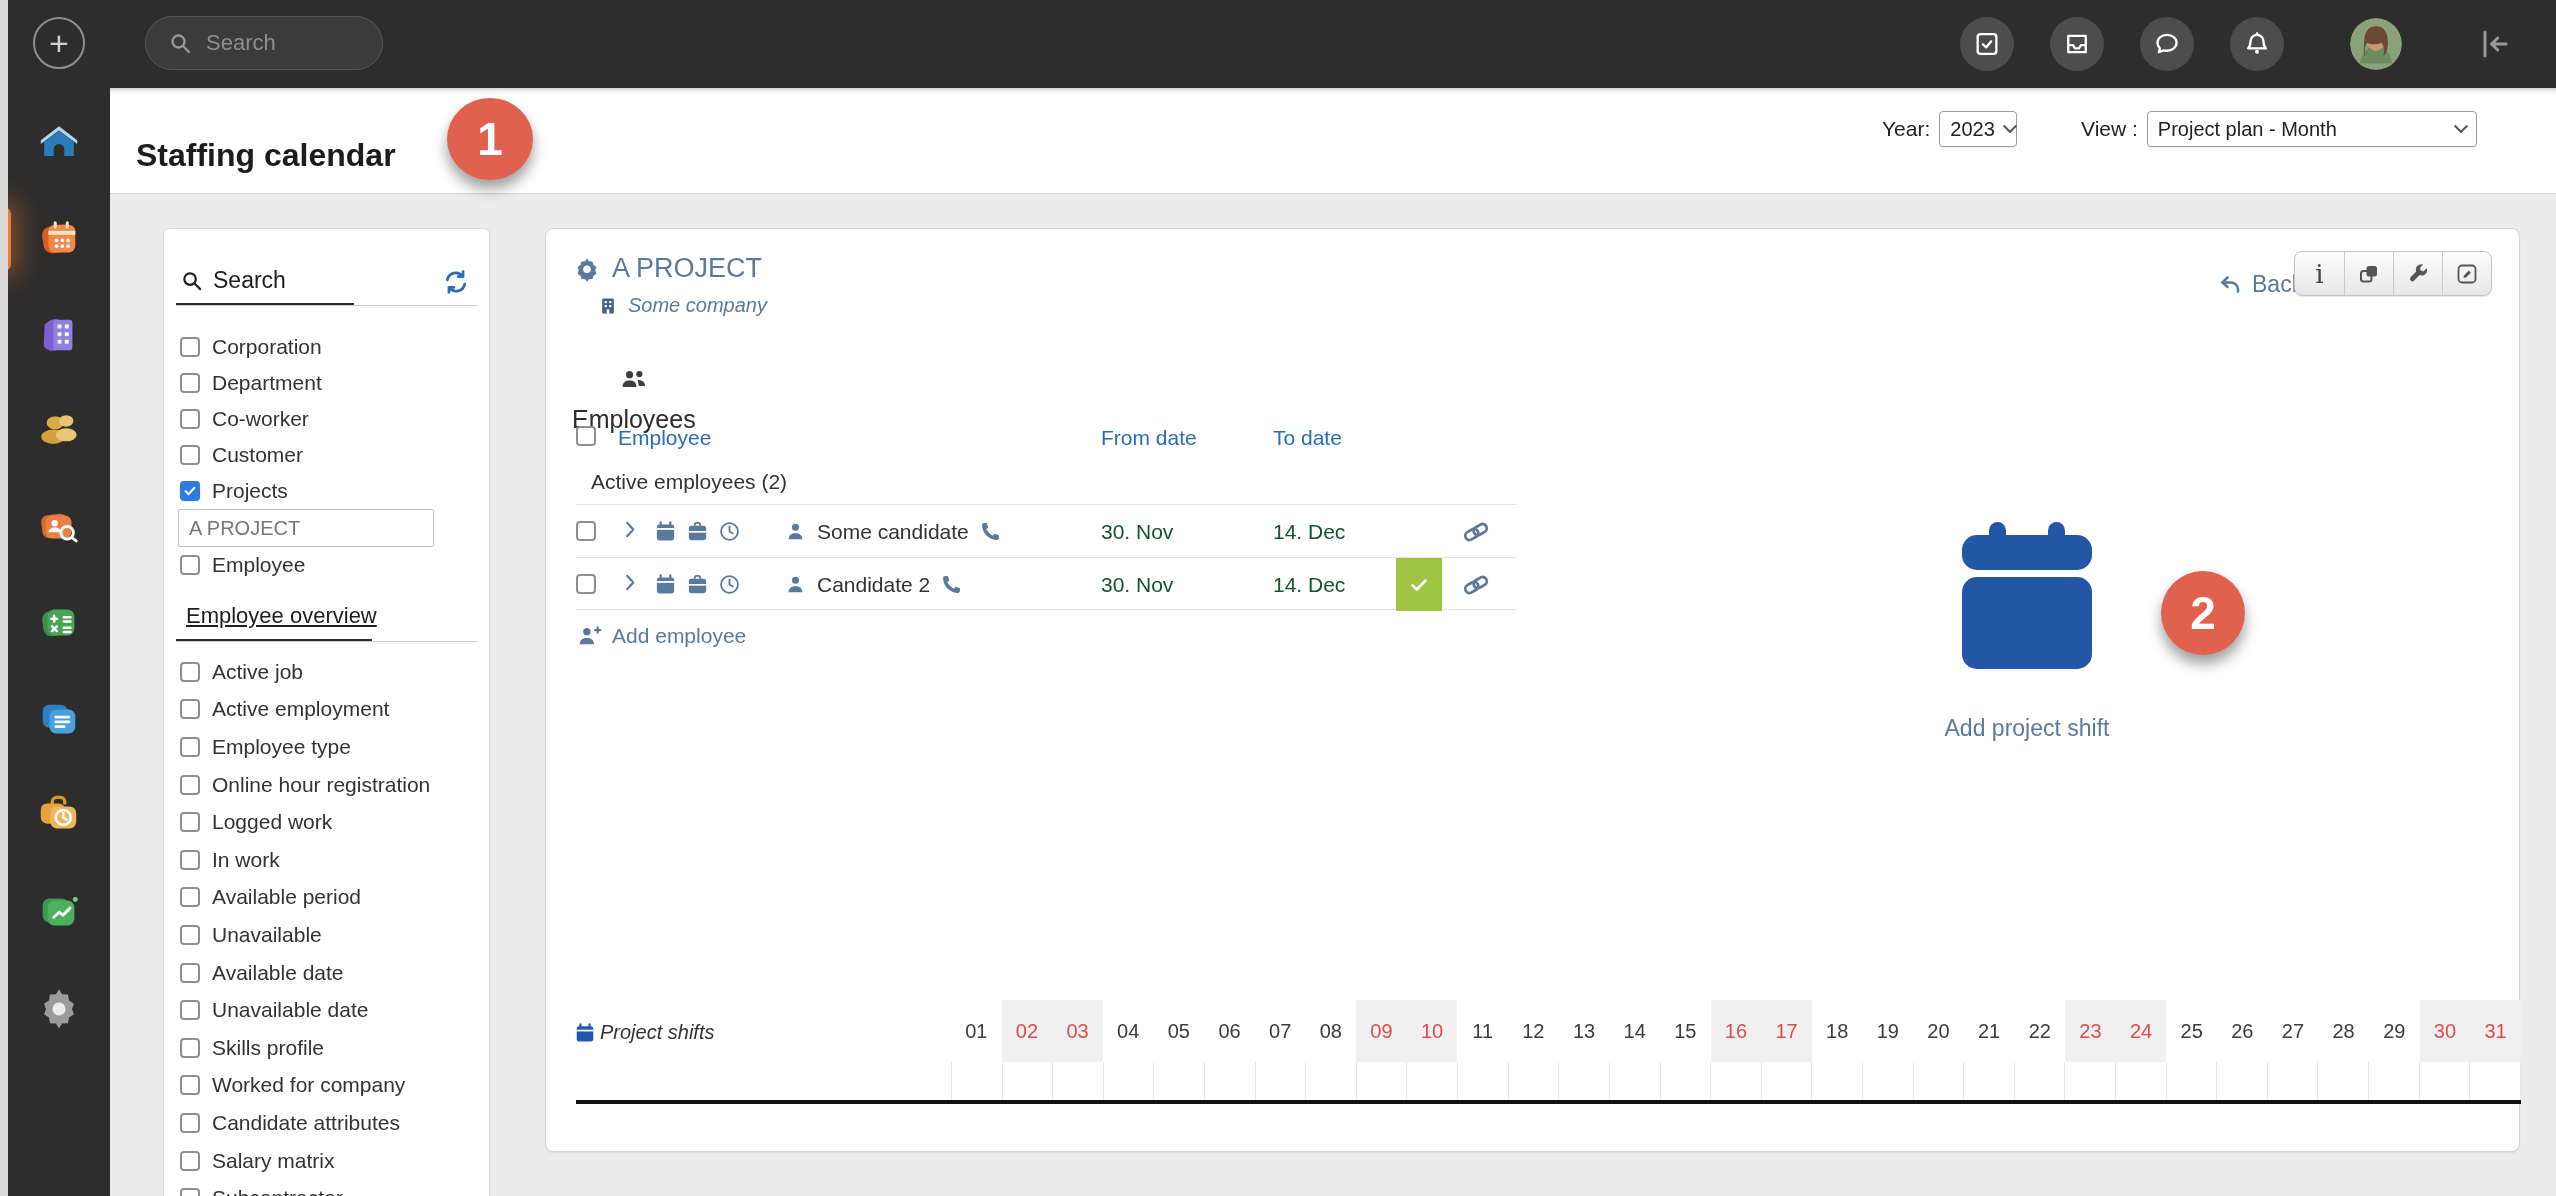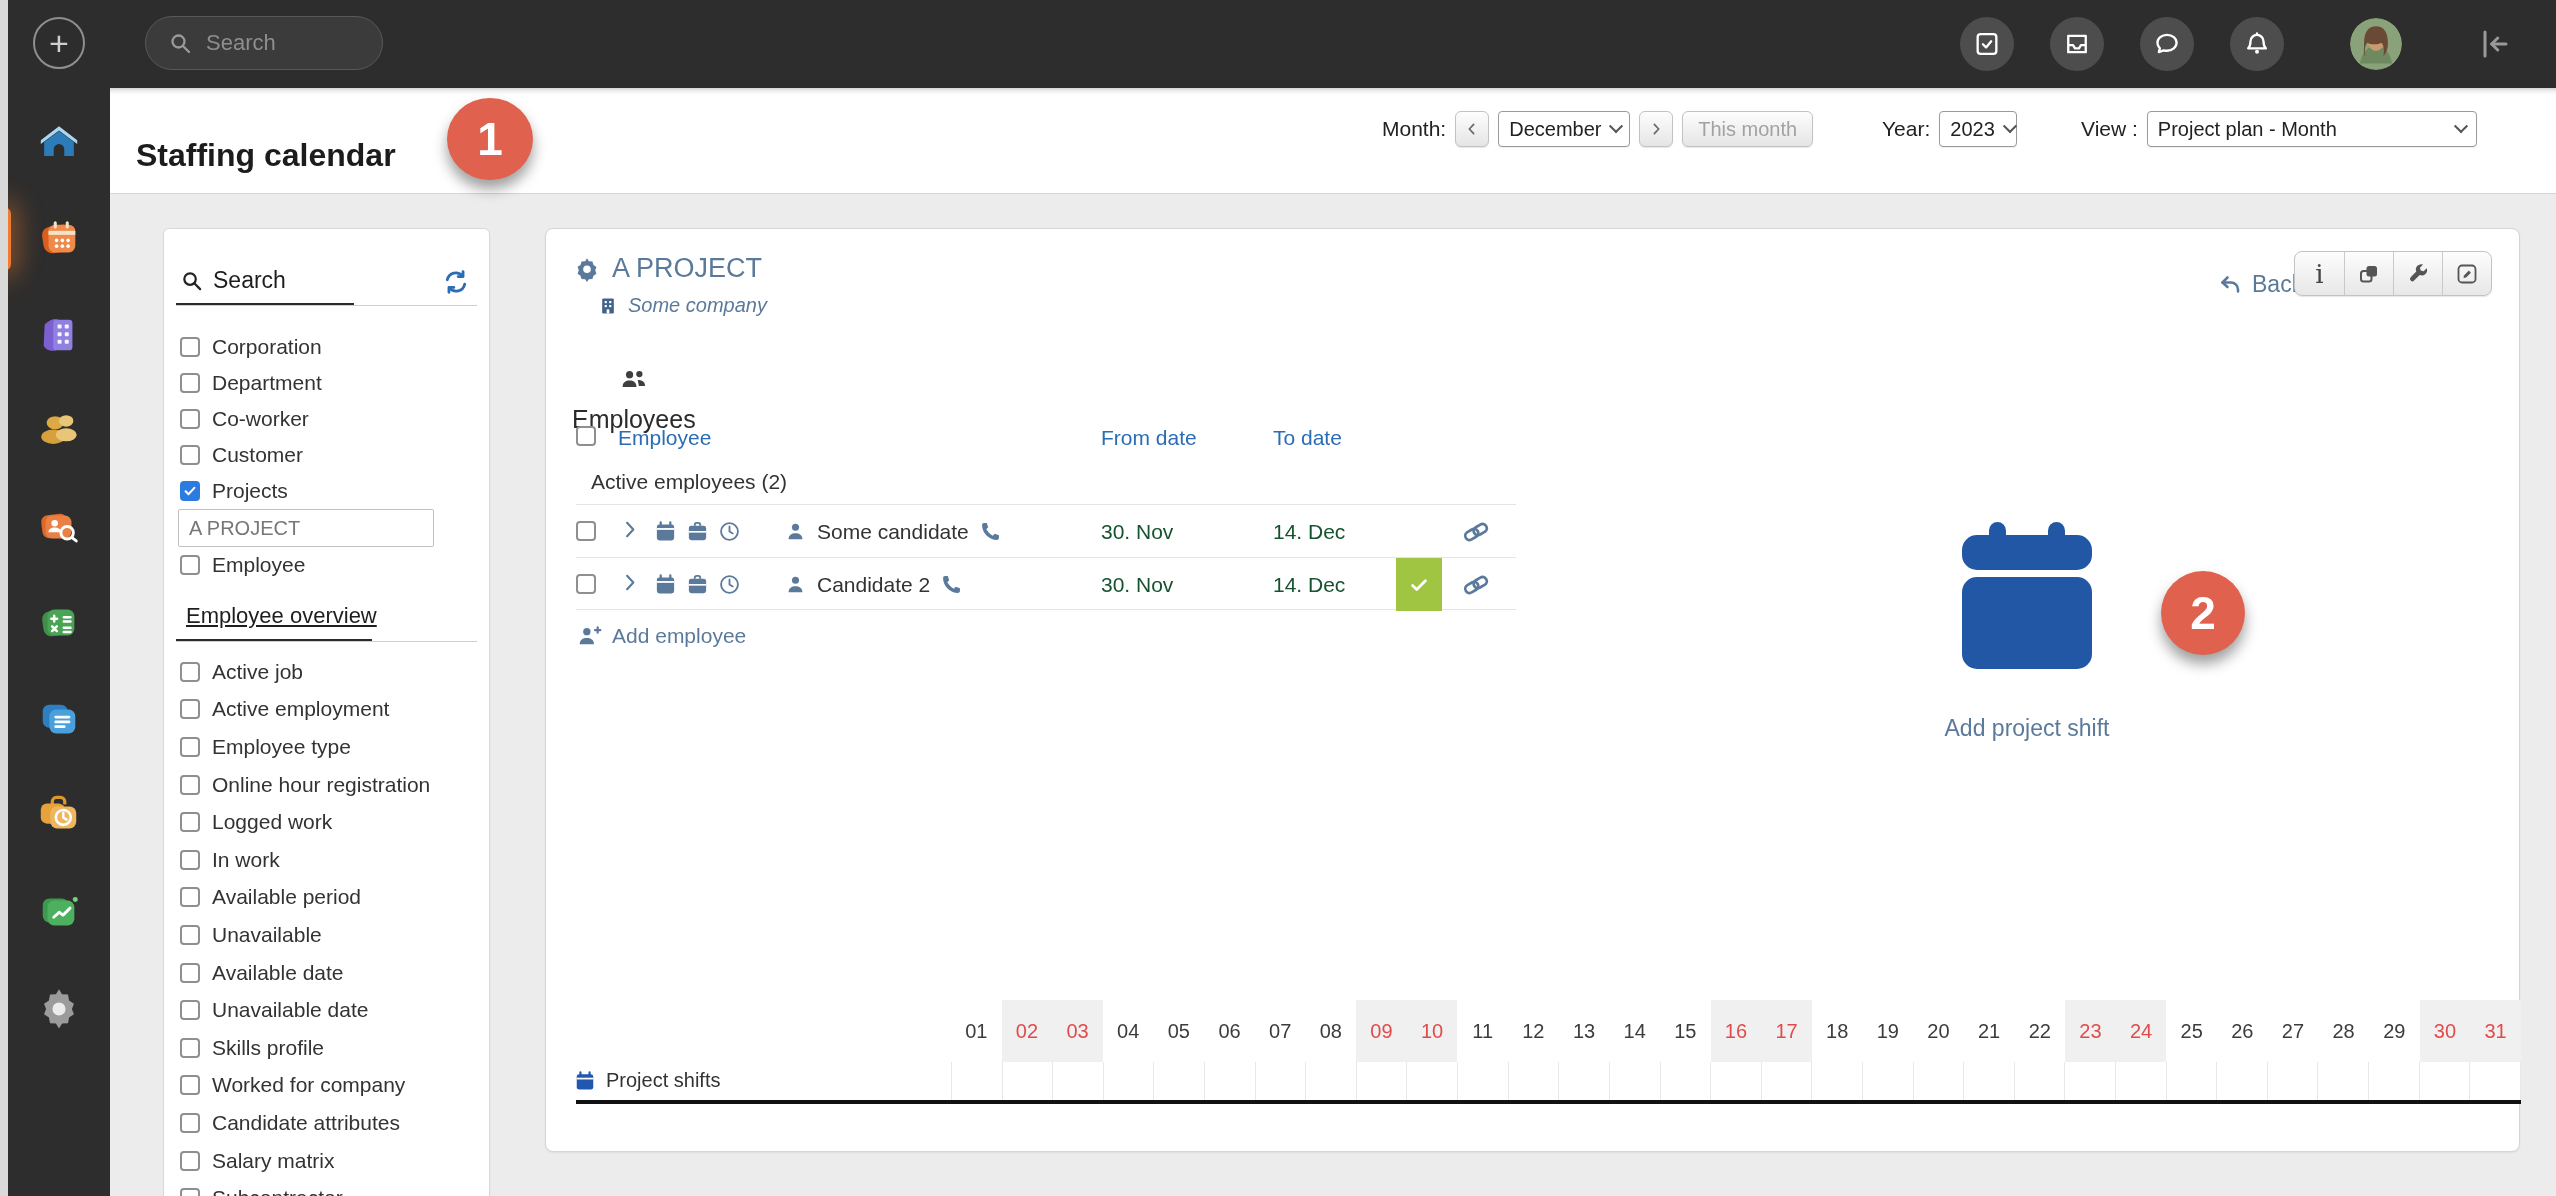--- a/index.html
+++ b/index.html
@@ -186,21 +186,21 @@
   #badge-2 { left:1615px; top:342px; width:84px; height:84px; font-size:46px; }
   #add-shift-label { position:absolute; left:1331px; top:486px; width:300px; text-align:center; font-size:23px; color:#5b7a9b; cursor:pointer; }
 
   
   #days-row { position:absolute; left:405px; top:771px; width:1570px; height:62px; display:flex; }
   .day { flex:1; display:flex; align-items:center; justify-content:center; font-size:20px; color:#3c3c3c; cursor:pointer; }
   .day.weekend { background:#f0f0f0; color:#e14b4b; }
   #lane-row { position:absolute; left:405px; top:833px; width:1570px; height:38px; display:flex; }
   .lane-cell { flex:1; background:#fff; border-right:1px solid #e8e8e8; cursor:pointer; }
   .lane-cell:first-child { border-left:1px solid #e8e8e8; }
-  #lane-label { position:absolute; left:28px; top:840px; display:flex; align-items:center; gap:10px; }
+  #lane-label { position:absolute; left:28px; top:792px; display:flex; align-items:center; gap:4px;font-style:italic; }
   #lane-label .icon { width:22px; height:22px; color:#2257b0; }
   #lane-label .txt { font-size:20px; color:#333; }
   #black-bar { position:absolute; left:30px; top:871px; width:1945px; height:4px; background:#111; }
 </style>
 </head>
 <body>
 
 <div id="topbar">
   <div id="nav-search">
     <span class="icon">
@@ -363,42 +363,20 @@
           </svg>
         </span></div>
     </div>
 </div>
 <div id="edge-strip"></div>
 
 <div id="band">
   <div id="page-title">Staffing calendar</div>
   <div id="badge-1" class="step-badge">1</div>
 
-  <div id="month-group" class="ctrl-row">
-    <span class="ctrl-label">Month:</span>
-    <button class="btn btn-sm">
-        <span class="icon">
-          <svg viewBox="0 0 24 24" fill="none" stroke="currentColor" stroke-width="2.6" stroke-linecap="round" stroke-linejoin="round">
-            <path d="M14.5 5 8 12l6.5 7"></path>
-          </svg>
-        </span>
-      </button>
-    <div id="month-select" class="select">
-      <span>December</span>
-        <span class="sel-chev"></span>
-    </div>
-    <button class="btn btn-sm">
-        <span class="icon">
-          <svg viewBox="0 0 24 24" fill="none" stroke="currentColor" stroke-width="2.6" stroke-linecap="round" stroke-linejoin="round">
-            <path d="M9.5 5 16 12l-6.5 7"></path>
-          </svg>
-        </span>
-      </button>
-    <button class="btn btn-text">This month</button>
-  </div>
 
   <div id="year-group" class="ctrl-row">
     <span class="ctrl-label">Year:</span>
     <div id="year-select" class="select">
       <span>2023</span>
         <span class="sel-chev"></span>
     </div>
   </div>
 
   <div id="view-group" class="ctrl-row">

